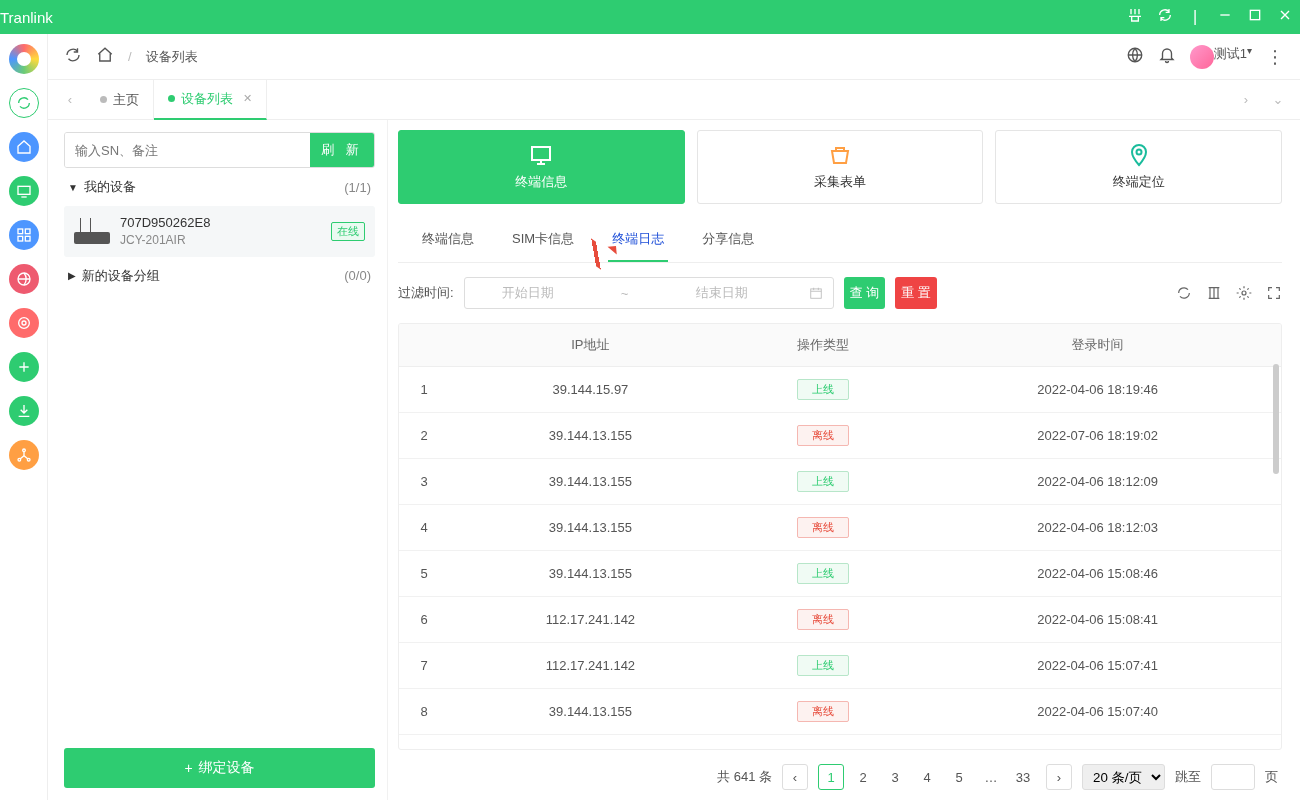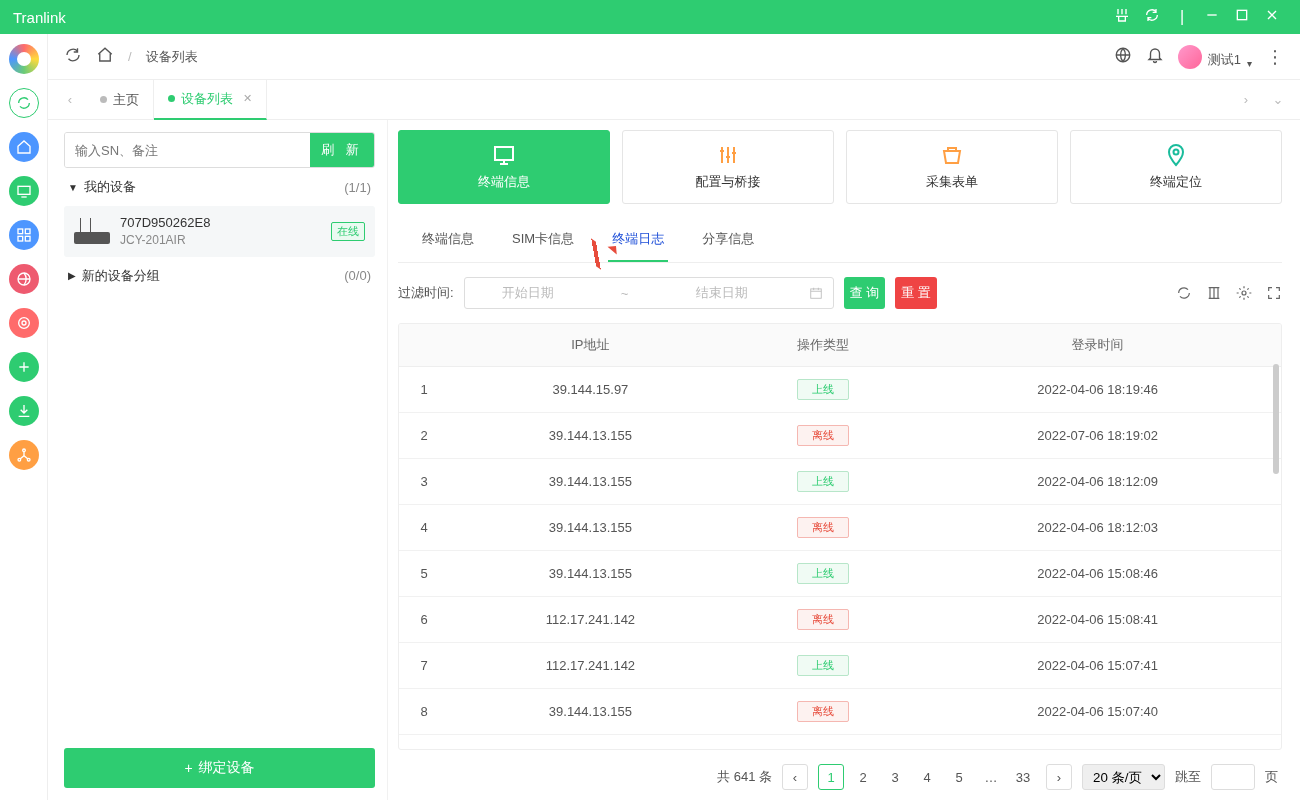--- a/index.html
+++ b/index.html
@@ -1,36 +1,36 @@
 <!DOCTYPE html>
 <html><head>
 <meta charset="utf-8">
 <style>
 * { margin:0; padding:0; box-sizing:border-box; font-family:"Microsoft YaHei","PingFang SC",sans-serif; }
 body { background:#fff; width:1300px; height:800px; overflow:hidden; font-size:13px; color:#333; }
-.titlebar { height:34px; background:#2ecc71; color:#fff; display:flex; align-items:center; padding:0 13px; }
+.titlebar { height:34px; background:#2ecc71; color:#fff; display:flex; align-items:center; padding:0 0; }
 .titlebar .title { flex:1; font-size:15px; }
 .titlebar .winbtn { width:30px; text-align:center; font-size:16px; cursor:pointer; }
 .titlebar svg { width:16px; height:16px; fill:none; stroke:#fff; stroke-width:2; }
 .app-row { display:flex; height:766px; }
 .iconbar { width:48px; background:#fff; border-right:1px solid #eee; display:flex; flex-direction:column; align-items:center; padding-top:10px; gap:14px; }
 .iconbar .logo { width:30px; height:30px; border-radius:50%; background:conic-gradient(#ff6b6b,#ffd93d,#6bcB77,#4d96ff,#ff6b6b); display:flex; align-items:center; justify-content:center; }
 .iconbar .logo::after { content:""; width:14px; height:14px; border-radius:50%; background:#fff; }
 .iconbar .ibtn { width:30px; height:30px; border-radius:50%; display:flex; align-items:center; justify-content:center; cursor:pointer; }
 .iconbar .active { background:#2ecc71; }
 .iconbar .ibtn svg { width:16px; height:16px; fill:none; stroke:#fff; stroke-width:2; }
 .iconbar .ibtn.outline svg { stroke:#2ecc71; }
 .c-blue{background:#4d96ff;} .c-green{background:#2ecc71;} .c-orange{background:#ff9f43;} .c-pink{background:#ee5a6f;} .c-red{background:#ff6b6b;}
 .main-col { flex:1; display:flex; flex-direction:column; }
 .topbar { height:46px; border-bottom:1px solid #eee; display:flex; align-items:center; padding:0 16px; gap:14px; color:#555; }
 .topbar .spacer { flex:1; }
 .topbar svg { width:18px; height:18px; fill:none; stroke:#555; stroke-width:1.8; }
 .crumb-home { width:16px; height:16px; }
 .avatar { width:24px; height:24px; border-radius:50%; background:linear-gradient(135deg,#f9c,#f69); }
-.topbar .user { display:flex; align-items:flex-end; gap:6px; cursor:pointer; }
+.topbar .user { display:flex; align-items:flex-start; cursor:pointer; }
 .tabsrow { height:40px; border-bottom:1px solid #eee; display:flex; align-items:center; padding:0 6px; }
 .nav-arrow{ width:32px; text-align:center; color:#bbb; cursor:pointer; }
 .pagetab { padding:0 14px; height:40px; display:flex; align-items:center; gap:6px; border-right:1px solid #eee; color:#555; position:relative; cursor:pointer;}
 .pagetab .dot{ width:7px;height:7px;border-radius:50%;background:#bbb;}
 .pagetab.on{ color:#2ecc71; border-bottom:2px solid #2ecc71;}
 .pagetab.on .dot{ background:#2ecc71;}
 .pagetab .x{ color:#aaa; margin-left:4px; font-size:11px;}
 .tabsrow .flex{flex:1;}
 .body-row { flex:1; display:flex; overflow:hidden; }
 .sidebar { width:340px; padding:12px 12px 12px 16px; display:flex; flex-direction:column; border-right:1px solid #f1f1f1;}
@@ -247,26 +247,20 @@
         <div class="bigtabs">
           <div class="bigtab on">
               <svg viewBox="0 0 24 24">
                 <rect x="3" y="4" width="18" height="13"></rect>
                 <path d="M8 21h8M12 17v4"></path>
               </svg>
               <span>终端信息</span>
             </div>
           <div class="bigtab orange">
               <svg viewBox="0 0 24 24">
-                <path d="M6 4v16M12 4v16M18 4v16M4 8h4M10 14h4M16 10h4"></path>
-              </svg>
-              <span>配置与桥接</span>
-            </div>
-          <div class="bigtab orange">
-              <svg viewBox="0 0 24 24">
                 <path d="M4 8h16l-2 12H6zM8 8V5h8v3"></path>
               </svg>
               <span>采集表单</span>
             </div>
           <div class="bigtab teal">
               <svg viewBox="0 0 24 24">
                 <path d="M12 2a7 7 0 0 1 7 7c0 5-7 13-7 13S5 14 5 9a7 7 0 0 1 7-7z"></path>
                 <circle cx="12" cy="9" r="2.5"></circle>
               </svg>
               <span>终端定位</span>

